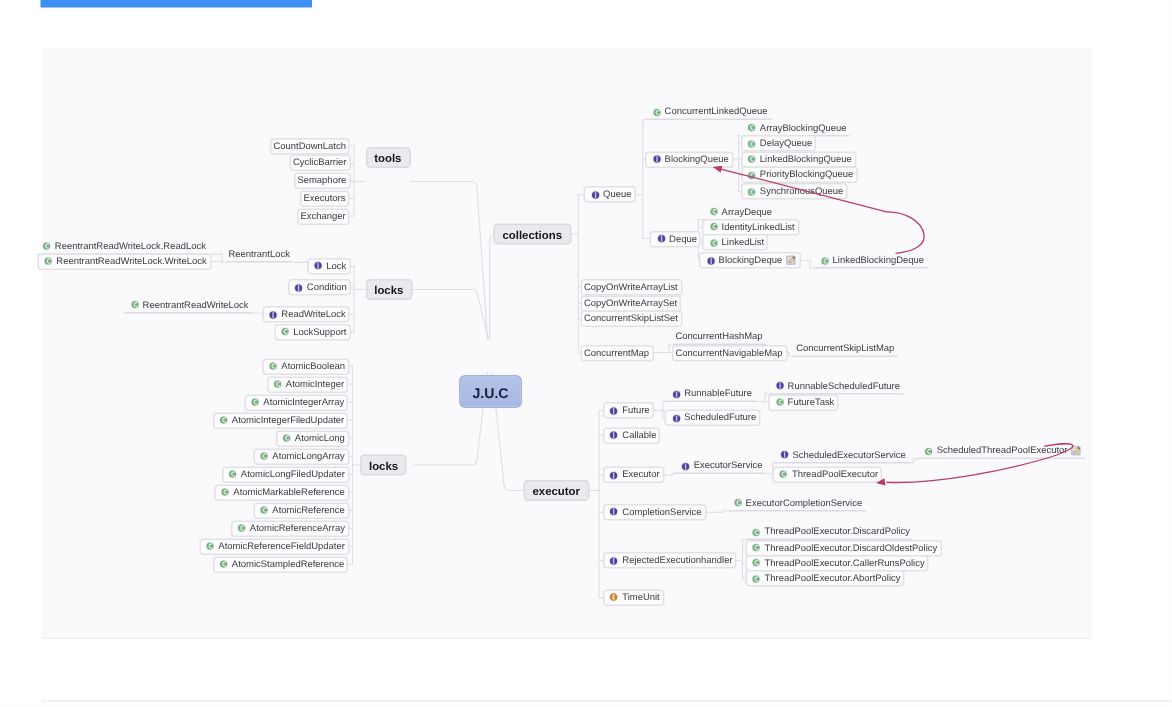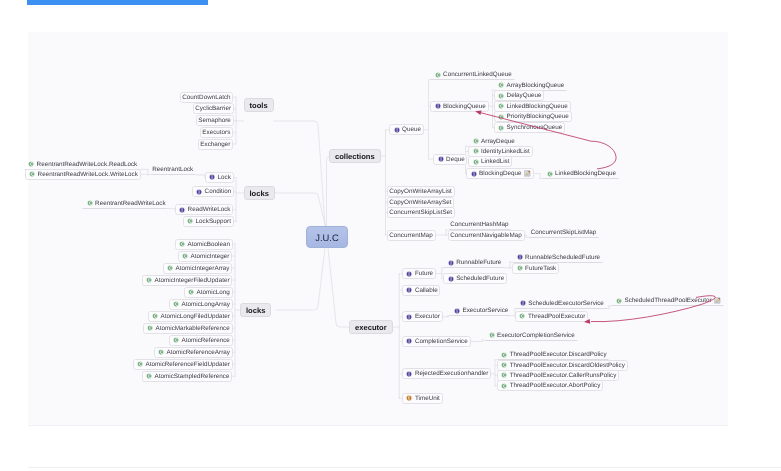--- a/index.html
+++ b/index.html
@@ -17,21 +17,21 @@
   #nodes{position:absolute;left:0;top:0;width:781px;height:471px;z-index:2;
          transform:translateZ(0);will-change:transform;}
   .node{position:absolute;display:flex;align-items:center;white-space:nowrap;box-sizing:border-box;}
   .leaf{height:11px;padding:0 1.8px;border:0.7px solid #e2e1e6;border-radius:2.5px;
         background:#fcfbfd;font-size:6.3px;color:#3b3b40;}
   .leaf.under{border:0.7px solid transparent;border-bottom-color:#dcdbe1;background:transparent;border-radius:0;}
   .cat{height:14px;padding:0 5px;border:0.7px solid #dadadf;border-radius:3px;
        background:#eae9ee;font-size:7.6px;font-weight:bold;color:#161618;}
   .rootnode{width:42px;height:22px;border-radius:4px;justify-content:center;
        background:linear-gradient(180deg,#b5c3e8 0%,#a6b7e2 100%);
-       border:0.7px solid #a0b1dd;font-size:9.4px;font-weight:normal;color:#14203a;}
+       border:0.7px solid #a0b1dd;font-size:9.4px;font-weight:bold;color:#14203a;margin-top:24px;}
   .ico{width:6.1px;height:6.1px;margin:0 2.4px 0 1.8px;flex:0 0 auto;}
   .noteico{width:7px;height:7px;margin-left:2.4px;flex:0 0 auto;}
 </style>
 </head>
 <body>
 
 <div id="stage">
   <div class="topbar"></div>
   <div class="panel"></div>
   <div class="footdiv"></div>

